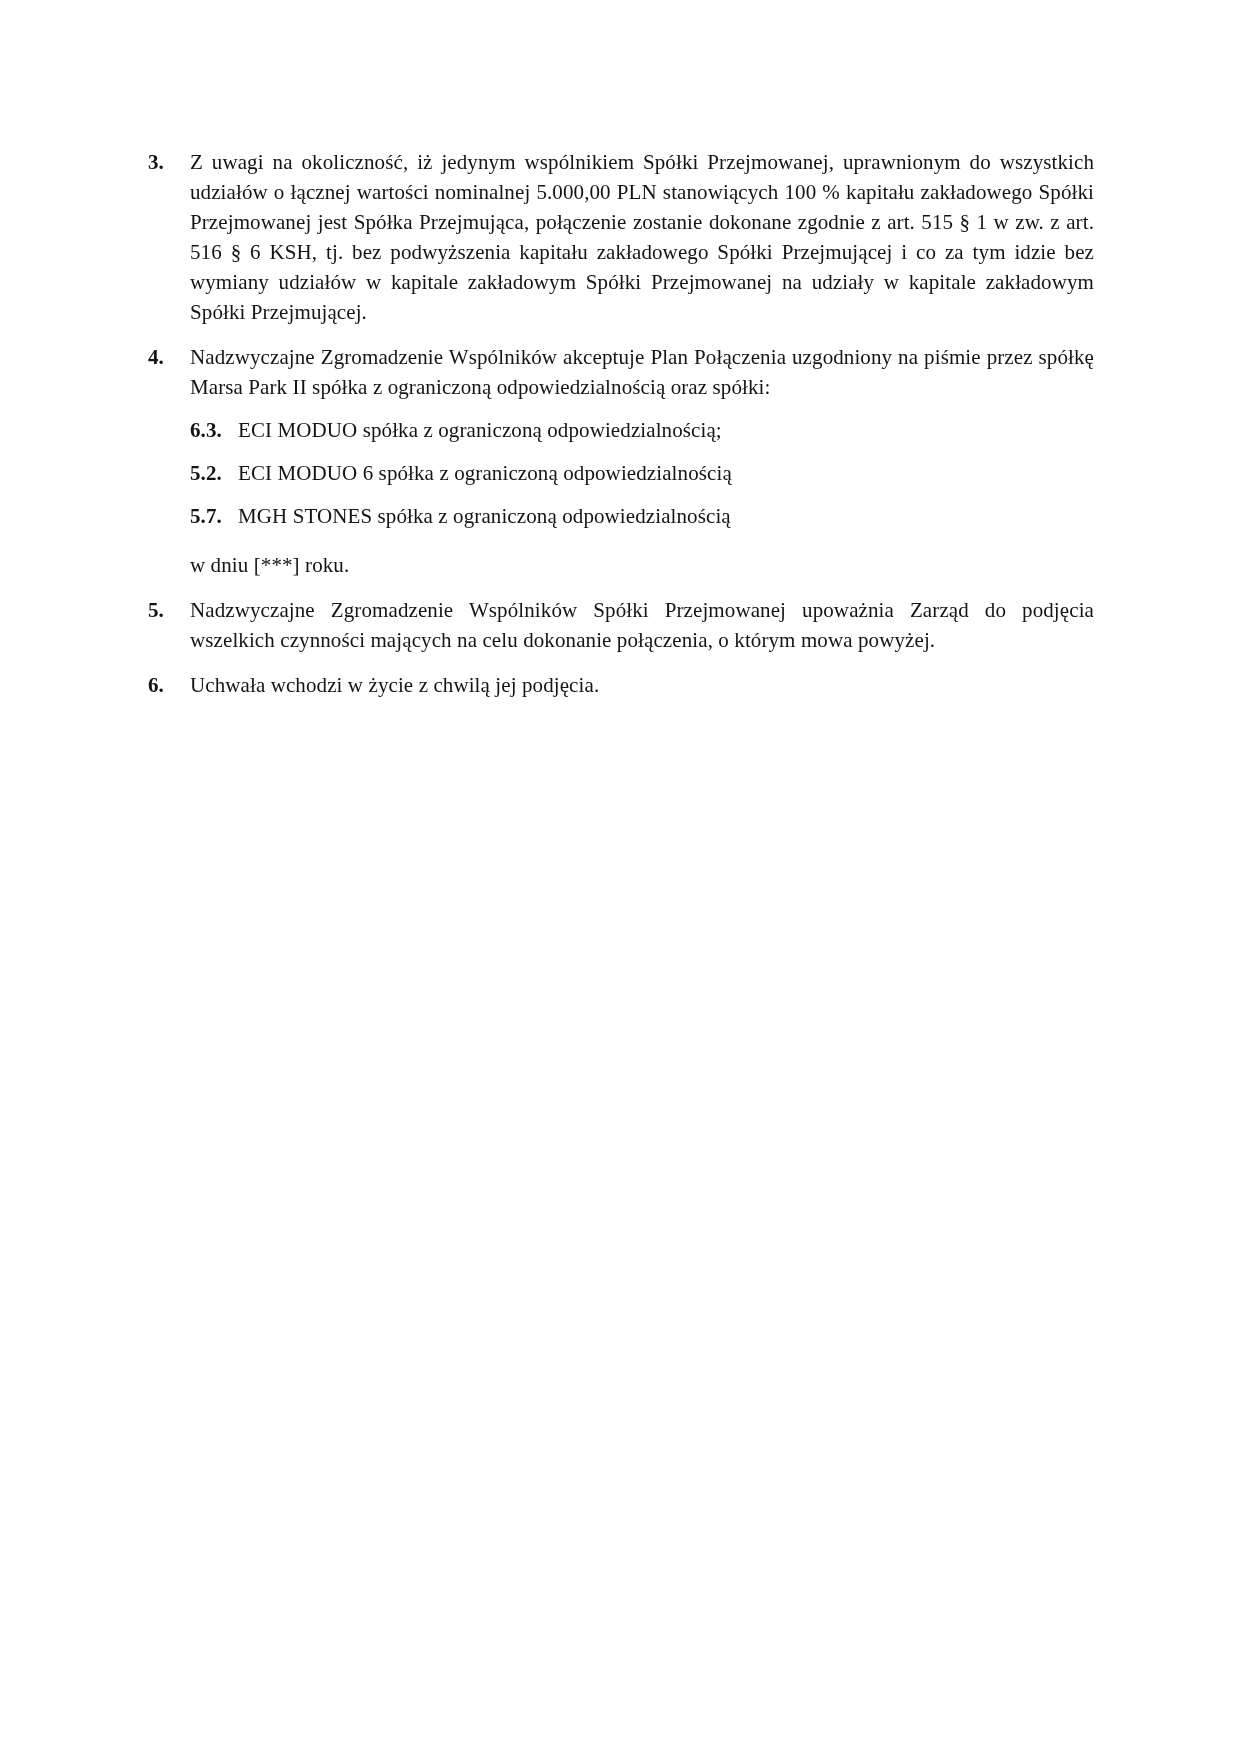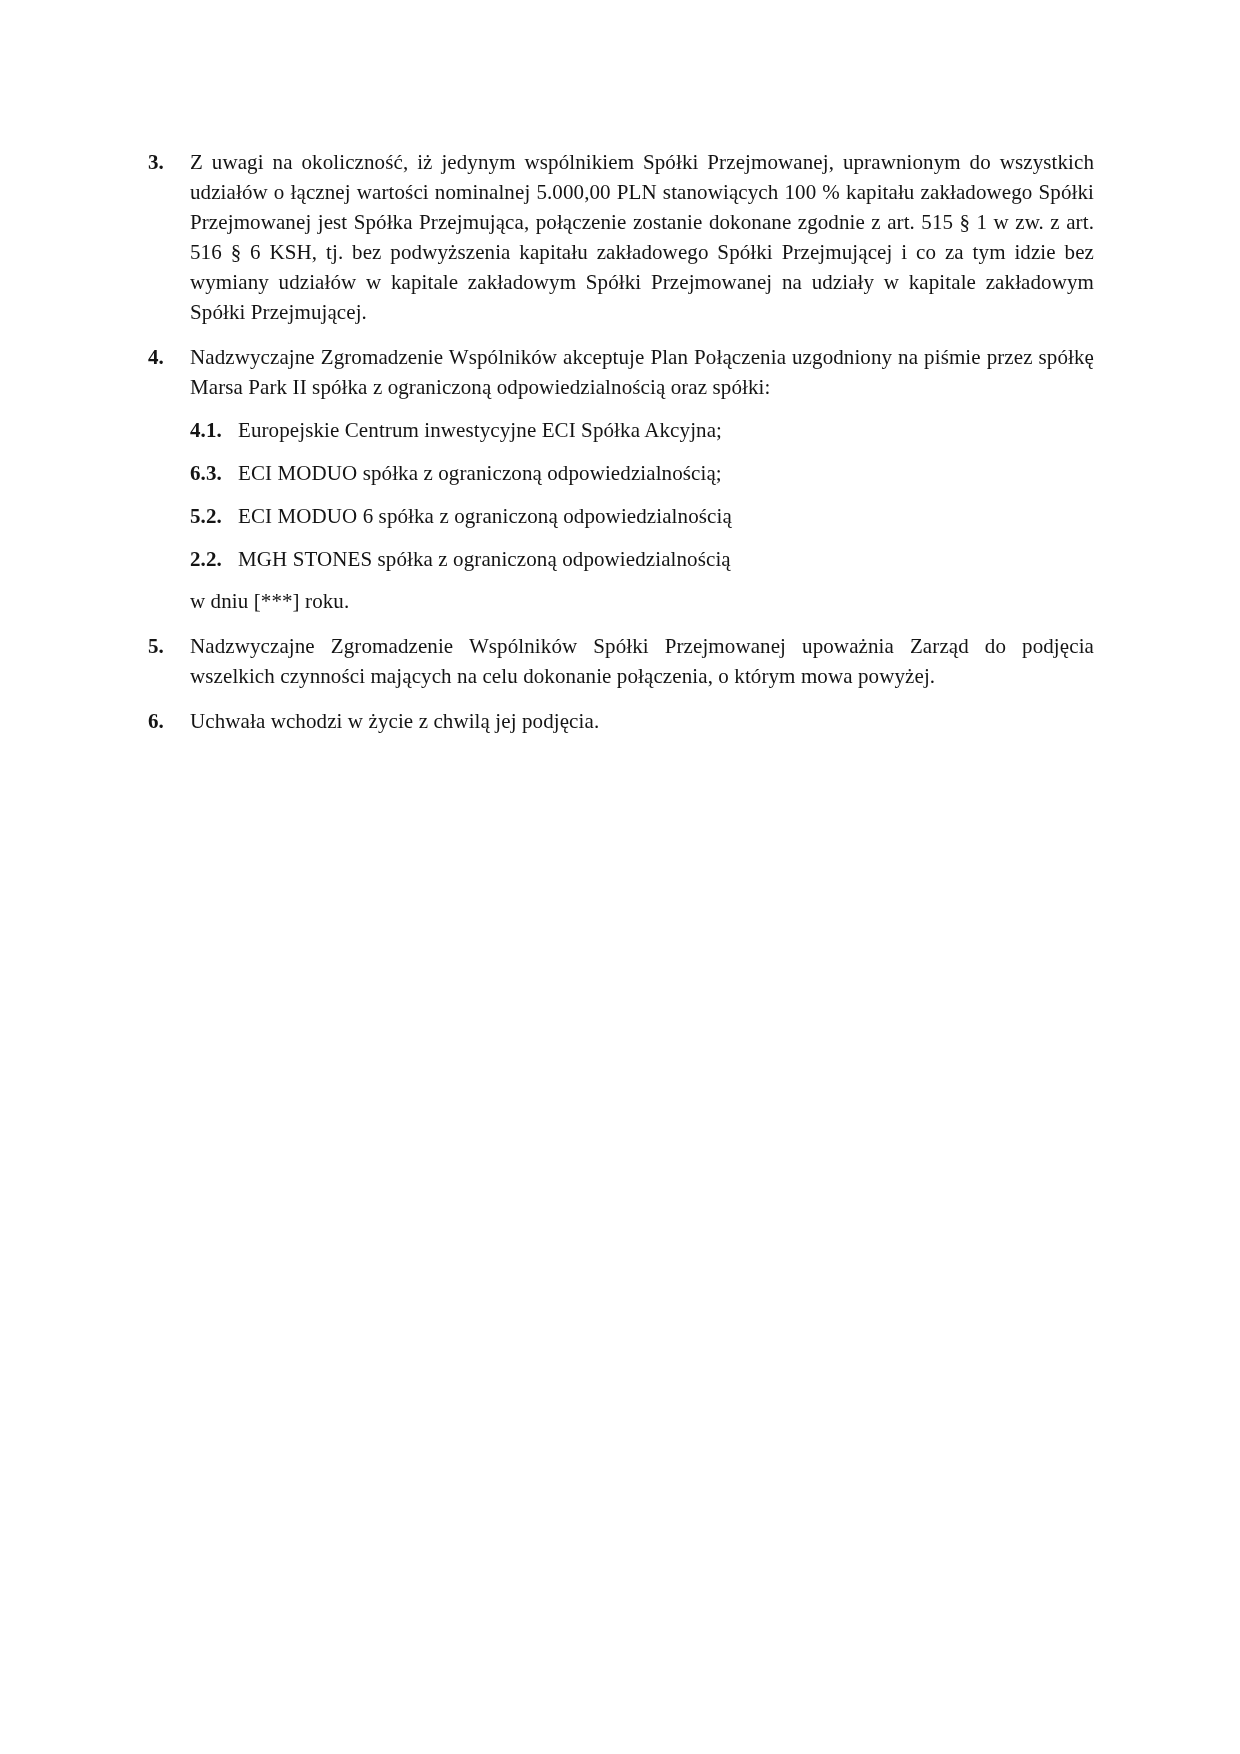--- a/index.html
+++ b/index.html
@@ -62,57 +62,53 @@
 
   .subnum {
     width: 48px;
     flex-shrink: 0;
     font-weight: bold;
   }
 
   .subtext { flex: 1; }
 
   .closing-line {
-    margin-top: 12px;
+    margin-top: 19px;
   }
 </style>
 </head>
 <body>
 
 <div class="page">
   <div class="doc">
 
     <div class="item">
       <div class="num">3.</div>
       <div class="body para-justify">Z uwagi na okoliczność, iż jedynym wspólnikiem Spółki Przejmowanej, uprawnionym do wszystkich udziałów o łącznej wartości nominalnej 5.000,00 PLN stanowiących 100 % kapitału zakładowego Spółki Przejmowanej jest Spółka Przejmująca, połączenie zostanie dokonane zgodnie z art. 515 § 1 w zw. z art. 516 § 6 KSH, tj. bez podwyższenia kapitału zakładowego Spółki Przejmującej i co za tym idzie bez wymiany udziałów w kapitale zakładowym Spółki Przejmowanej na udziały w kapitale zakładowym Spółki Przejmującej.</div>
     </div>
 
     <div class="item">
       <div class="num">4.</div>
       <div class="body">
         <div class="para-justify">Nadzwyczajne Zgromadzenie Wspólników akceptuje Plan Połączenia uzgodniony na piśmie przez spółkę Marsa Park II spółka z ograniczoną odpowiedzialnością oraz spółki:</div>
 
-        <div class="subitem">
-          <div class="subnum">4.1.</div>
-          <div class="subtext">Europejskie Centrum inwestycyjne ECI Spółka Akcyjna;</div>
-        </div>
 
 
         <div class="subitem">
           <div class="subnum">6.3.</div>
           <div class="subtext">ECI MODUO spółka z ograniczoną odpowiedzialnością;</div>
         </div>
 
         <div class="subitem">
           <div class="subnum">5.2.</div>
           <div class="subtext">ECI MODUO 6 spółka z ograniczoną odpowiedzialnością</div>
         </div>
 
         <div class="subitem">
-          <div class="subnum">2.2.</div>
+          <div class="subnum">5.7.</div>
           <div class="subtext">MGH STONES spółka z ograniczoną odpowiedzialnością</div>
         </div>
 
         <div class="closing-line">w dniu [***] roku.</div>
       </div>
     </div>
 
     <div class="item">
       <div class="num">5.</div>
       <div class="body para-justify">Nadzwyczajne Zgromadzenie Wspólników Spółki Przejmowanej upoważnia Zarząd do podjęcia wszelkich czynności mających na celu dokonanie połączenia, o którym mowa powyżej.</div>

